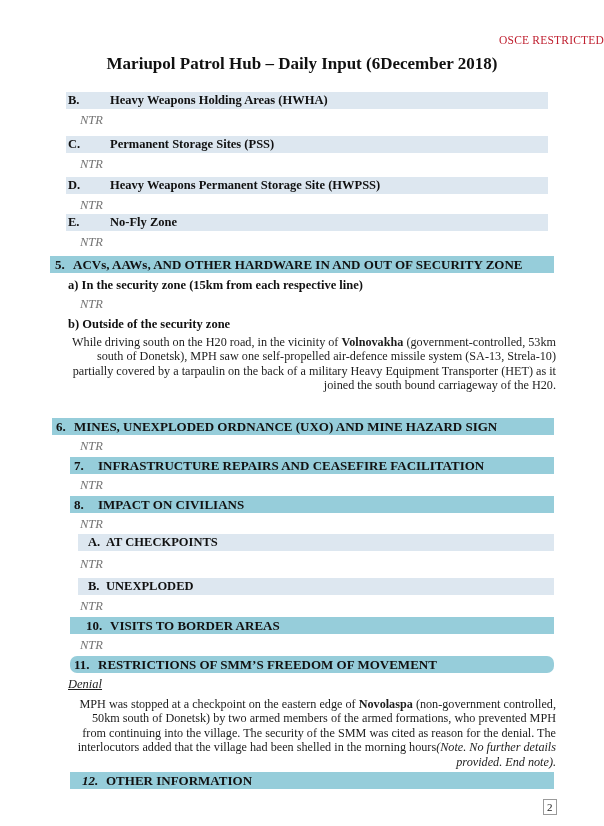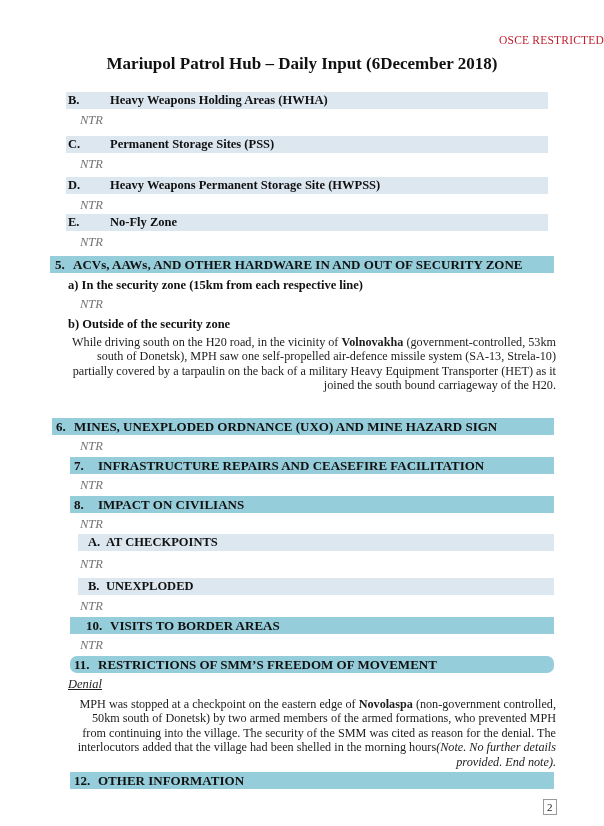--- a/index.html
+++ b/index.html
@@ -128,19 +128,19 @@
 
   <div class="bar teal" style="left:70px;top:656px;width:484px;border-radius:7px;">
     <span class="num" style="width:24px;padding-left:4px;">11.</span>
     <span>RESTRICTIONS OF SMM’S FREEDOM OF MOVEMENT</span>
   </div>
   <div class="denial" style="top:677px;">Denial</div>
 
   <div class="para" style="top:697px;"><span>MPH was stopped at a checkpoint on the eastern edge of </span><b>Novolaspa</b><span> (non-government controlled, 50km south of Donetsk) by two armed members of the armed formations, who prevented MPH from continuing into the village. The security of the SMM was cited as reason for the denial. The interlocutors added that the village had been shelled in the morning hours</span><span class="it">(Note. No further details provided. End note).</span></div>
 
   <div class="bar teal" style="left:70px;top:772px;width:484px;">
-    <span class="num" style="width:24px;padding-left:4px;">12.</span>
+    <span class="num" style="width:24px;padding-left:12px;font-style:italic;">12.</span>
     <span>OTHER INFORMATION</span>
   </div>
 
   <div class="pagenum">2</div>
 
 </div>
 
 </body></html>

